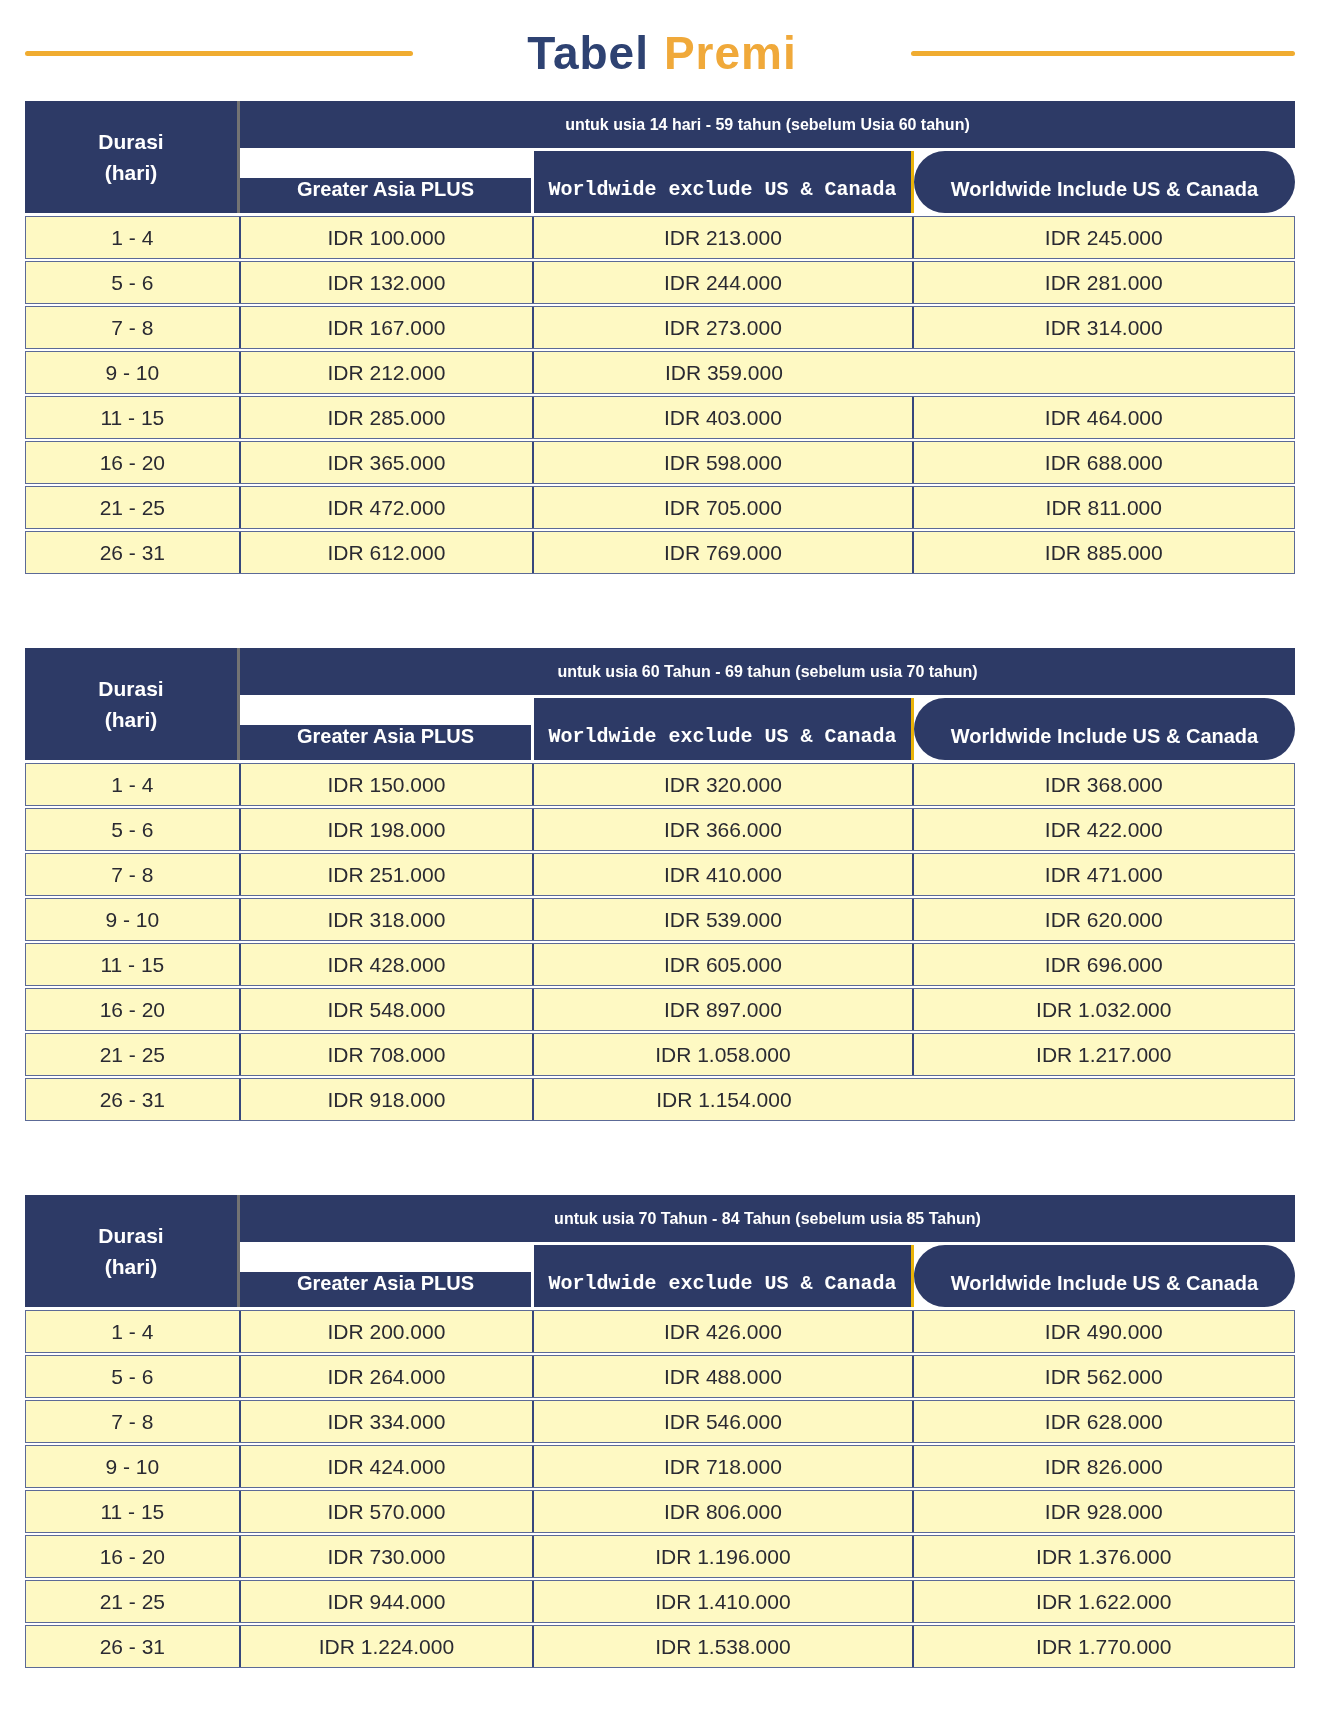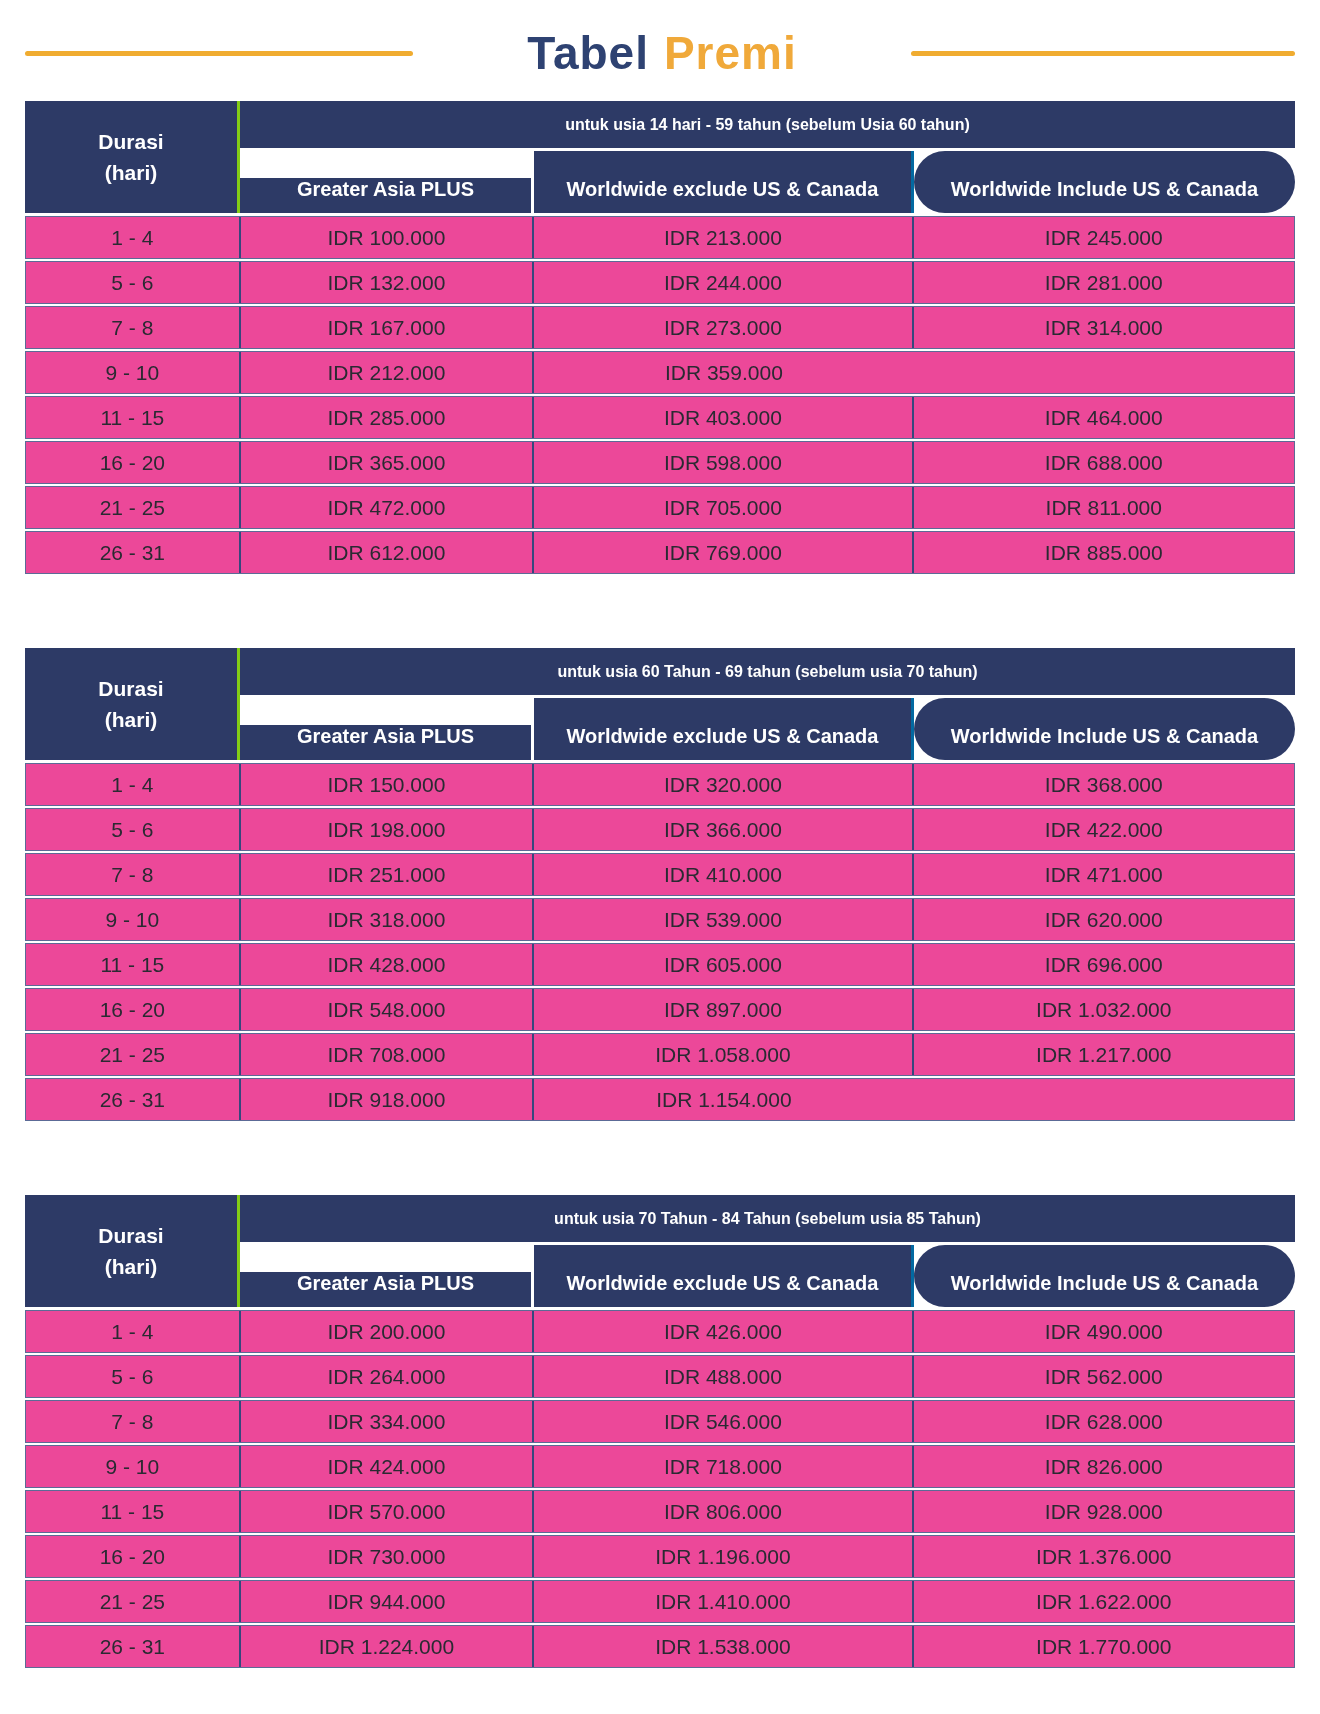--- a/index.html
+++ b/index.html
@@ -34,37 +34,37 @@
     grid-template-columns: 16.93% 23.15% 29.92% 30%;
     grid-template-rows: 50px 62px;
   }
   .thead .hcell {
     background: #2d3a66; color: #ffffff; font-weight: bold;
     display: flex; align-items: center; justify-content: center;
     text-align: center; box-sizing: border-box;
   }
   .hcell.durasi {
     grid-area: 1 / 1 / 3 / 2; flex-direction: column;
-    font-size: 21px; line-height: 1.5; border-right: 3px solid #84cc16;
+    font-size: 21px; line-height: 1.5; border-right: 3px solid #737373;
   }
   .hcell.agegroup {
     grid-area: 1 / 2 / 2 / 5; font-size: 16px;
     border-bottom: 3px solid #ffffff;
   }
   .hcell.sub { font-size: 20px; align-items: flex-end; padding-bottom: 12px; }
   .hcell.sub1 { grid-area: 2 / 2 / 3 / 3; border-right: 3px solid #ffffff; margin-top: 27px; }
-  .hcell.sub2 { grid-area: 2 / 3 / 3 / 4; border-right: 3px solid #0369a1; }
+  .hcell.sub2 { grid-area: 2 / 3 / 3 / 4; border-right: 3px solid #eab308; font-family: Liberation Mono, monospace; }
   .hcell.sub3 { grid-area: 2 / 4 / 3 / 5; border-radius: 31px; }
 
   .tbody { display: flex; flex-direction: column; gap: 2px; margin-top: 3px; }
   .trow {
     display: grid;
     grid-template-columns: 16.93% 23.15% 29.92% 30%;
     height: 43px; box-sizing: border-box;
-    border: 1px solid #5c6a96; background: #ec4899;
+    border: 1px solid #5c6a96; background: #fef9c3;
   }
   .trow .cell {
     display: flex; align-items: center; justify-content: center;
     font-size: 21px; color: #2a2a32; box-sizing: border-box;
     border-right: 2px solid #36477d; white-space: nowrap;
   }
   .trow .cell:last-child { border-right: none; }
 </style>
 </head>
 <body>

